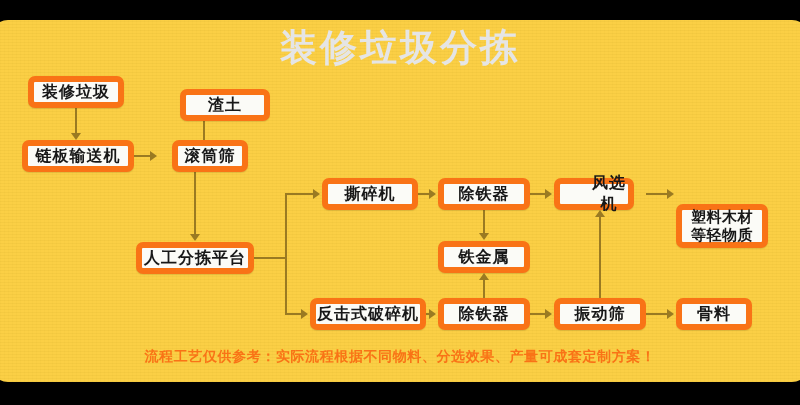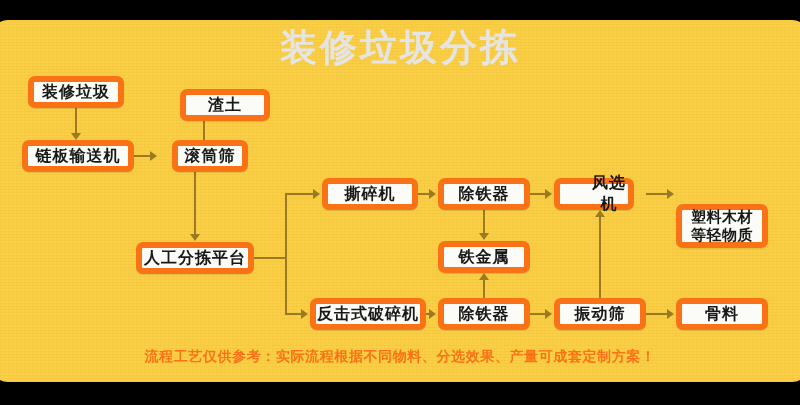--- a/index.html
+++ b/index.html
@@ -153,21 +153,21 @@
   </div>
 
   <div class="node" style="left:438px; top:241px; width:92px;  height:32px;">铁金属</div>
 
   <div class="node" style="left:310px; top:298px; width:116px; height:32px;">反击式破碎机</div>
 
   <div class="node" style="left:438px; top:298px; width:92px;  height:32px;">除铁器</div>
 
   <div class="node" style="left:554px; top:298px; width:92px;  height:32px;">振动筛</div>
 
-  <div class="node" style="left:676px; top:298px; width:92px;  height:32px;">骨料</div>
+  <div class="node" style="left:676px; top:298px; width:76px;  height:32px;">骨料</div>
 
   <div class="ln v" style="left:75px;  top:108px; height:26px;"></div>
   <div class="arrow down" style="left:71px; top:133px;"></div>
 
   <div class="ln h" style="left:134px; top:155px; width:16px;"></div>
   <div class="arrow right" style="left:150px; top:151px;"></div>
 
   <div class="ln v" style="left:203px; top:115px; height:25px;"></div>
   <div class="arrow up" style="left:199px; top:108px;"></div>
 

